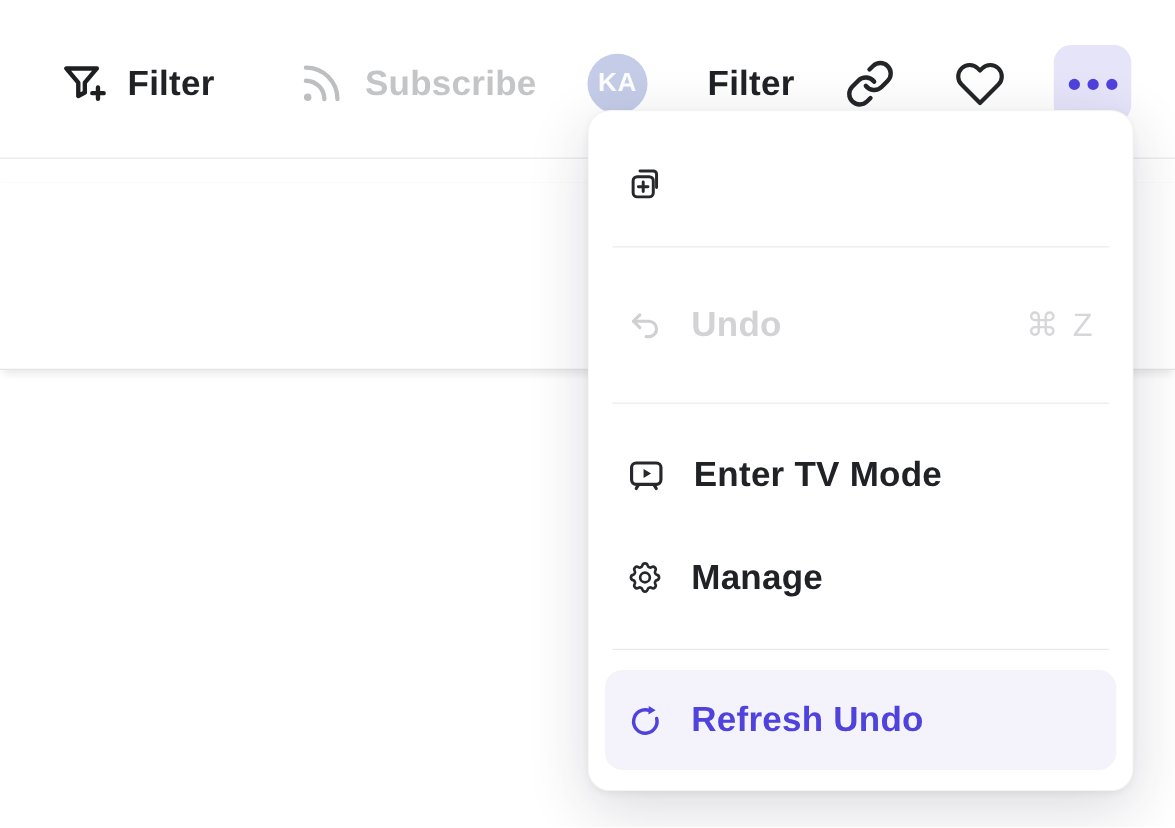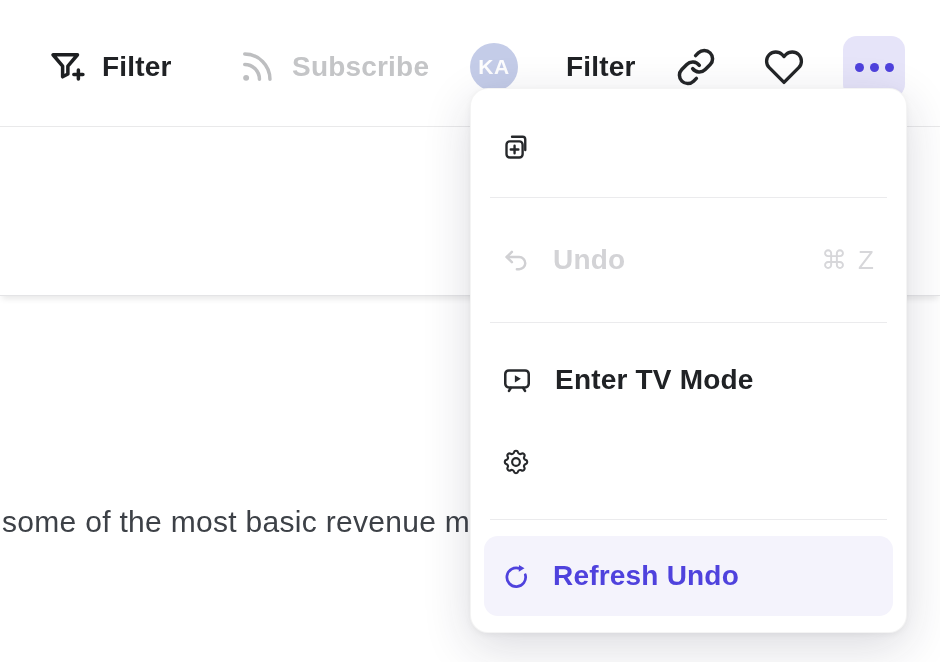--- a/index.html
+++ b/index.html
@@ -108,21 +108,20 @@
 
     <button class="more-button">
       <span class="dot"></span>
       <span class="dot"></span>
       <span class="dot"></span>
     </button>
   </header>
 
   <div class="subbar"></div>
   <div class="content-card"></div>
-  <p class="paragraph">some of the most basic revenue m</p>
 
   <div class="menu">
 
     <div class="menu-item mi-h70">
       <span class="mi-icon">
         <svg width="30" height="30" viewBox="0 0 24 24" fill="none" stroke="currentColor" stroke-width="1.9" stroke-linecap="round" stroke-linejoin="round">
           <path d="M8.8 4.6h8.5a2.1 2.1 0 0 1 2.1 2.1v8.5"></path>
           <rect x="4.4" y="8.3" width="12.9" height="12.9" rx="2.6"></rect>
           <path d="M10.85 11.7v6.1M7.8 14.75h6.1"></path>
         </svg>
@@ -155,20 +154,21 @@
       <span class="mi-label">Enter TV Mode</span>
     </div>
 
     <div class="menu-item mi-h82">
       <span class="mi-icon">
         <svg width="30" height="30" viewBox="0 0 24 24" fill="none" stroke="currentColor" stroke-width="1.7" stroke-linecap="round" stroke-linejoin="round">
           <path d="M10.325 4.317c.426-1.756 2.924-1.756 3.35 0a1.724 1.724 0 0 0 2.573 1.066c1.543-.94 3.31.826 2.37 2.37a1.724 1.724 0 0 0 1.065 2.572c1.756.426 1.756 2.924 0 3.35a1.724 1.724 0 0 0-1.066 2.573c.94 1.543-.826 3.31-2.37 2.37a1.724 1.724 0 0 0-2.572 1.065c-.426 1.756-2.924 1.756-3.35 0a1.724 1.724 0 0 0-2.573-1.066c-1.543.94-3.31-.826-2.37-2.37a1.724 1.724 0 0 0-1.065-2.572c-1.756-.426-1.756-2.924 0-3.35a1.724 1.724 0 0 0 1.066-2.573c-.94-1.543.826-3.31 2.37-2.37.996.608 2.296.07 2.572-1.065z"></path>
           <circle cx="12" cy="12" r="3.1"></circle>
         </svg>
       </span>
+      <span class="mi-label">Manage</span>
     </div>
 
     <div class="menu-divider"></div>
 
     <div class="menu-item mi-h80 highlight">
       <span class="mi-icon">
         <svg width="30" height="30" viewBox="0 0 24 24" fill="none" stroke="currentColor" stroke-width="2.2" stroke-linecap="round" stroke-linejoin="round">
           <path d="M14.9 5.95A7.5 7.5 0 1 0 19.45 11"></path>
           <path d="M14.4 3.1l4.4 2.7-4.6 2.7z" fill="currentColor" stroke="none"></path>
         </svg>

